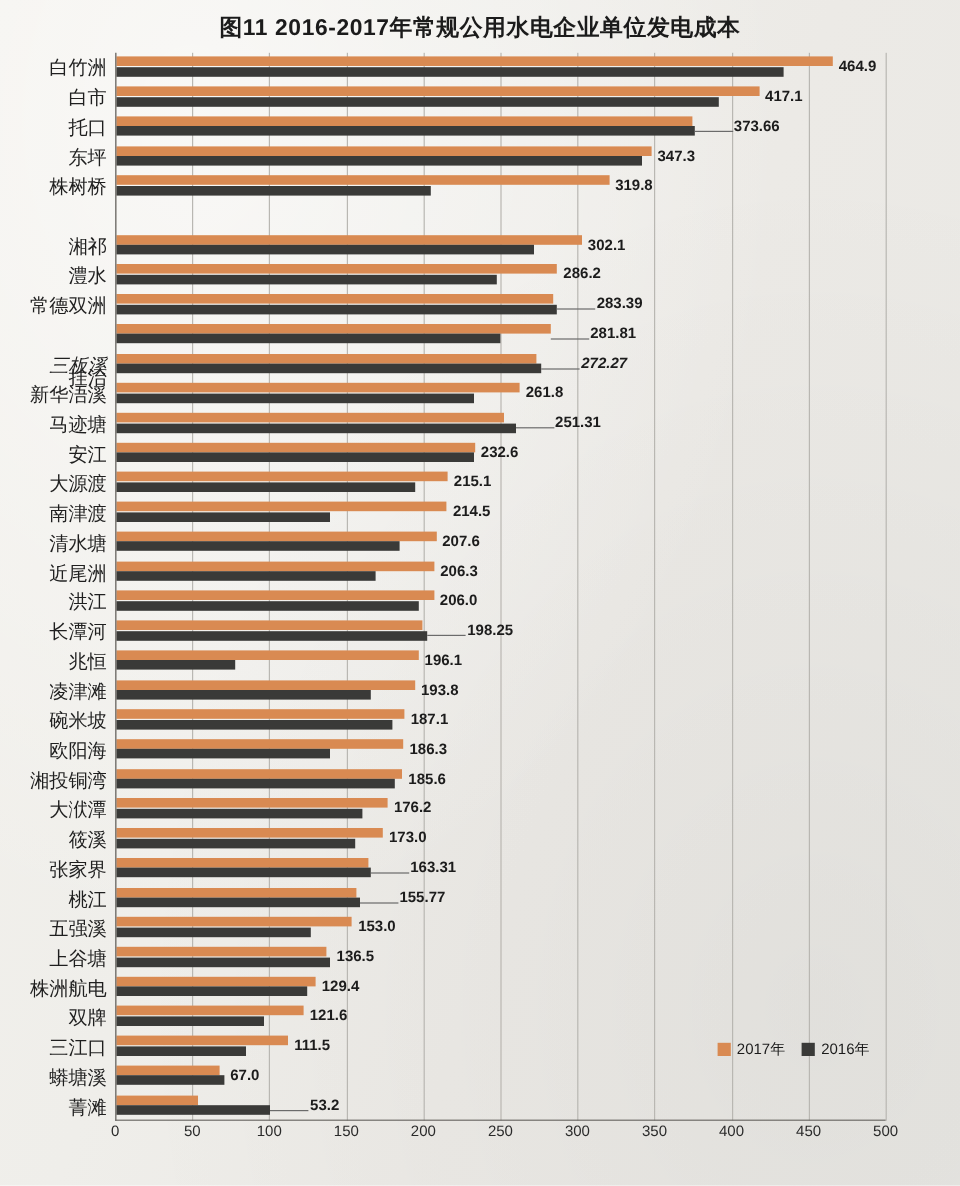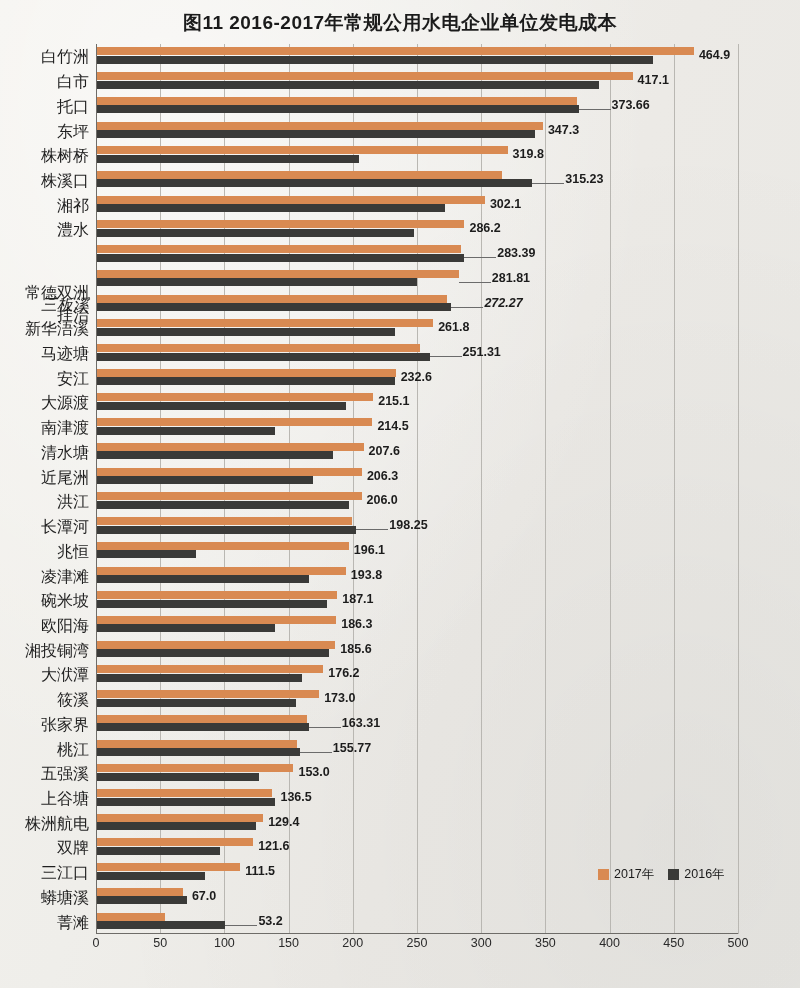--- a/index.html
+++ b/index.html
@@ -135,41 +135,34 @@
           <div class="bar bar-2017" style="top: 3.36111px; width: 445.933px;"></div>
           <div class="bar bar-2016" style="top: 11.8611px; width: 437.844px;"></div>
           <div class="vlabel" style="left: 451.933px; top: 4.36111px;">347.3</div>
         </div>
         <div class="row" style="top: 98.8889px; height: 24.7222px;">
           <div class="cat" style="top: 3.36111px;">株树桥</div>
           <div class="bar bar-2017" style="top: 3.36111px; width: 410.623px;"></div>
           <div class="bar bar-2016" style="top: 11.8611px; width: 261.936px;"></div>
           <div class="vlabel" style="left: 416.623px; top: 4.36111px;">319.8</div>
         </div>
-        <div class="row" style="top: 123.611px; height: 24.7222px;">
-          <div class="cat" style="top: 3.36111px;">株溪口</div>
-          <div class="bar bar-2017" style="top: 3.36111px; width: 404.755px;"></div>
-          <div class="bar bar-2016" style="top: 11.8611px; width: 435.276px;"></div>
-          <div class="leader" style="left: 436.276px; width: 32px; top: 15.3611px;"></div>
-          <div class="vlabel" style="left: 469.276px; top: 4.36111px;">315.23</div>
-        </div>
         <div class="row" style="top: 148.333px; height: 24.7222px;">
           <div class="cat" style="top: 3.36111px;">湘祁</div>
           <div class="bar bar-2017" style="top: 3.36111px; width: 387.896px;"></div>
           <div class="bar bar-2016" style="top: 11.8611px; width: 347.964px;"></div>
           <div class="vlabel" style="left: 393.896px; top: 4.36111px;">302.1</div>
         </div>
         <div class="row" style="top: 173.056px; height: 24.7222px;">
           <div class="cat" style="top: 3.36111px;">澧水</div>
           <div class="bar bar-2017" style="top: 3.36111px; width: 367.481px;"></div>
           <div class="bar bar-2016" style="top: 11.8611px; width: 317.148px;"></div>
           <div class="vlabel" style="left: 373.481px; top: 4.36111px;">286.2</div>
         </div>
         <div class="row" style="top: 197.778px; height: 24.7222px;">
-          <div class="cat" style="top: 3.36111px; margin-top: 38px;">常德双洲</div>
+          <div class="cat" style="top: 3.36111px;">常德双洲</div>
           <div class="bar bar-2017" style="top: 3.36111px; width: 363.873px;"></div>
           <div class="bar bar-2016" style="top: 11.8611px; width: 367.224px;"></div>
           <div class="leader" style="left: 368.224px; width: 32px; top: 15.3611px;"></div>
           <div class="vlabel" style="left: 401.224px; top: 4.36111px;">283.39</div>
         </div>
         <div class="row" style="top: 222.5px; height: 24.7222px;">
           <div class="cat" style="top: 3.36111px; margin-top: 35px;">挂治</div>
           <div class="bar bar-2017" style="top: 3.36111px; width: 361.844px;"></div>
           <div class="bar bar-2016" style="top: 11.8611px; width: 319.716px;"></div>
           <div class="leader" style="left: 362.844px; width: 32px; top: 15.3611px;"></div>

